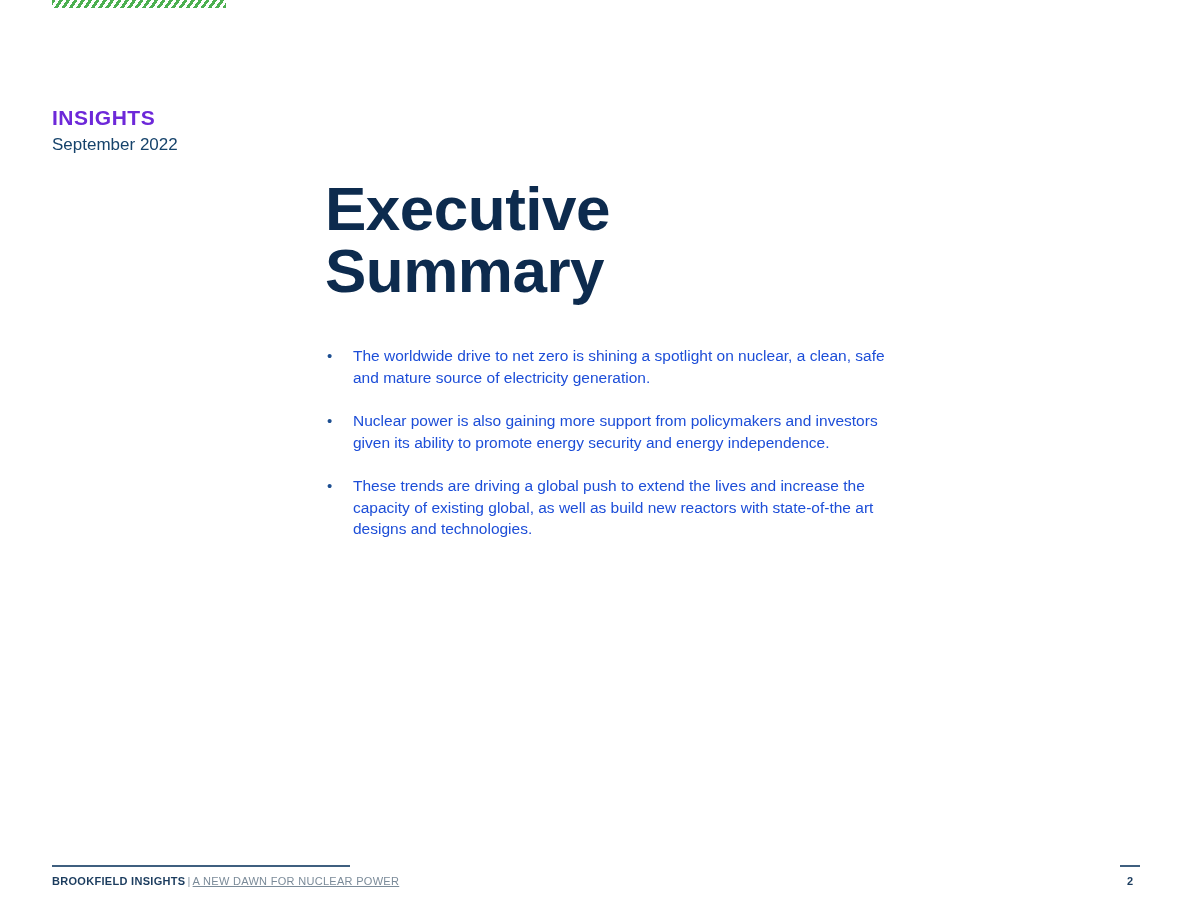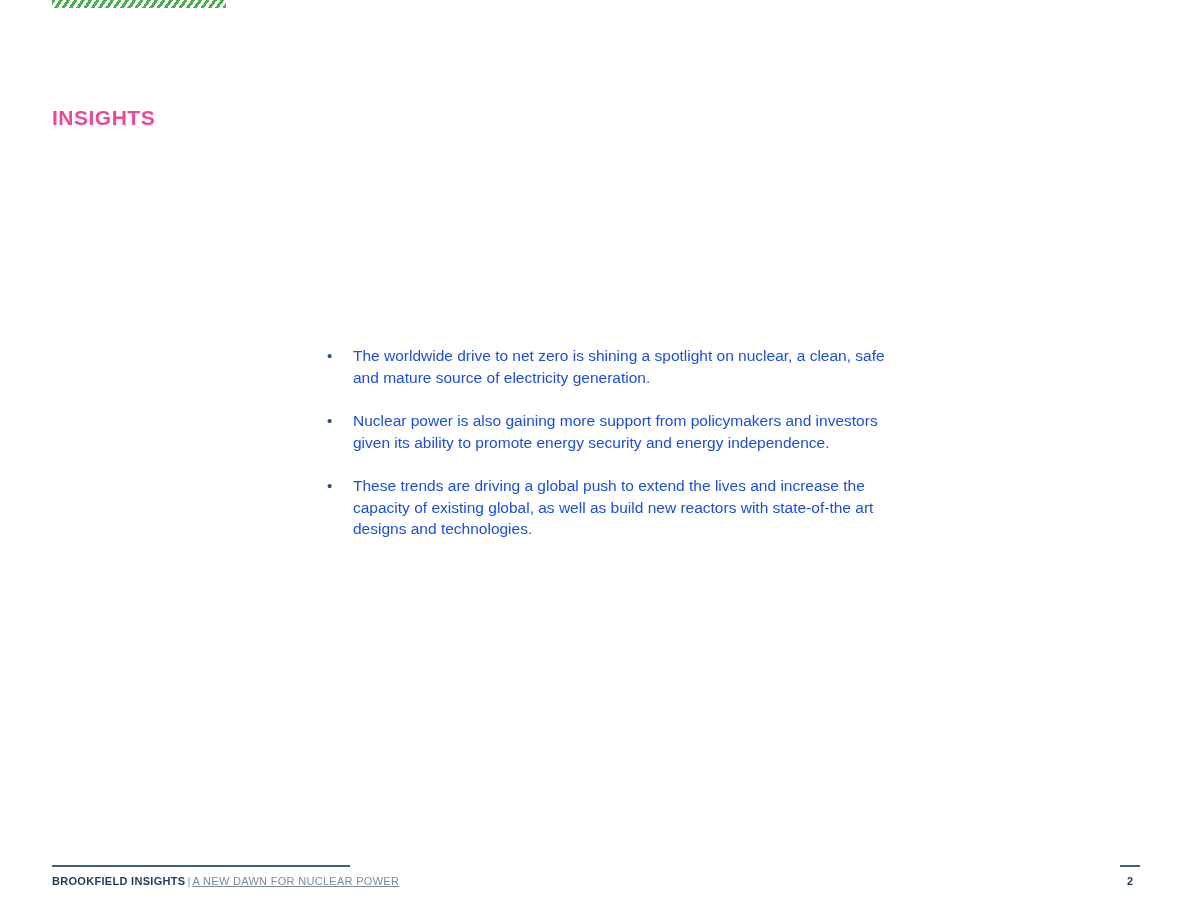--- a/index.html
+++ b/index.html
@@ -36,21 +36,21 @@
   .eyebrow {
     position: absolute;
     left: 52px;
     top: 106px;
     width: 420px;
   }
   .eyebrow-title {
     font-size: 21px;
     font-weight: bold;
     letter-spacing: 0.5px;
-    color: #ec4899;
+    color: #6d28d9;
     line-height: 1.1;
     margin: 0 0 6px 0;
   }
   .eyebrow-date {
     font-size: 17px;
     font-weight: normal;
     color: #16436b;
     line-height: 1.2;
     margin: 0;
   }
@@ -159,22 +159,29 @@
 </style>
 </head>
 <body>
 
 <div class="slide">
 
   <div class="accent-bar"></div>
 
   <div class="eyebrow">
     <div class="eyebrow-title">INSIGHTS</div>
-  </div>
-
+    <div class="eyebrow-date">September 2022</div>
+  </div>
+
+  <div class="title-block">
+    <h1 class="slide-title">
+      <span class="line">Executive</span>
+      <span class="line">Summary</span>
+    </h1>
+  </div>
 
   <div class="bullets">
     <div class="bullet-item">
       <span class="bullet-dot">•</span>
       <span class="bullet-text">The worldwide drive to net zero is shining a spotlight on nuclear, a clean, safe and mature source of electricity generation.</span>
     </div>
     <div class="bullet-item">
       <span class="bullet-dot">•</span>
       <span class="bullet-text">Nuclear power is also gaining more support from policymakers and investors given its ability to promote energy security and energy independence.</span>
     </div>

